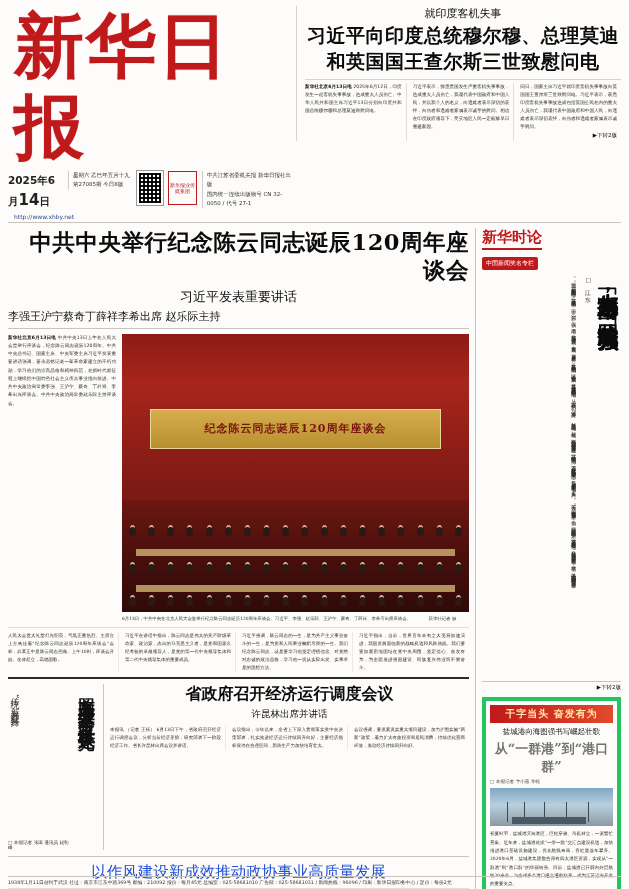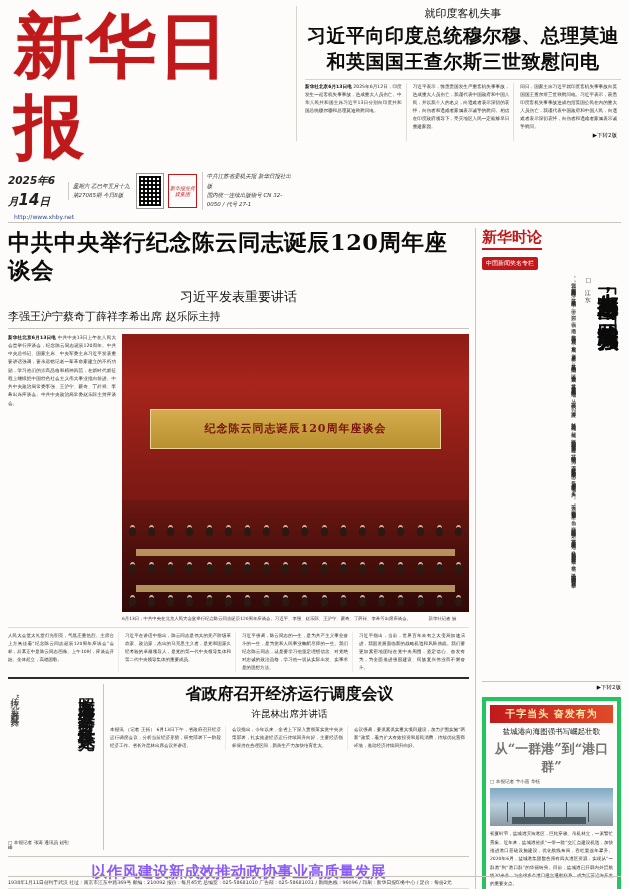--- a/index.html
+++ b/index.html
@@ -33,24 +33,23 @@
     font-size: 70px;
     font-weight: bold;
     color: #c0191c;
     letter-spacing: 2px;
     line-height: 1.15;
     padding-left: 6px;
     text-shadow: 0 0 1px rgba(192,25,28,0.6);
   }
   .logo-sub {
     display: flex;
-    align-items: center;
+    align-items: flex-start;
     margin-top: 4px;
     gap: 5px;
-    font-style: italic;
   }
   .logo-date {
     font-size: 8.5px;
     color: #222;
     line-height: 1.5;
     width: 74px;
     padding-top: 2px;
   }
   .logo-date .big {
     font-size: 10.5px;
@@ -145,21 +144,21 @@
     flex: 0 0 146px;
     border-left: 1px solid #c9c5be;
     padding-left: 6px;
     display: flex;
     flex-direction: column;
   }
 
   
   .headline-wrap { border-bottom: 1px solid #c9c5be; padding-bottom: 4px; }
   .headline {
-    text-align: left;
+    text-align: right;
     font-family: "DejaVu Serif", "Liberation Serif", serif;
     font-weight: bold;
     font-size: 22.5px;
     line-height: 1.25;
     color: #0b0b0b;
     letter-spacing: 0.5px;
   }
   .subhead {
     text-align: center;
     font-family: "DejaVu Serif", "Liberation Serif", serif;
@@ -304,21 +303,21 @@
     border-right: 1px solid #eceae5; padding-right: 4px;
   }
   .cols3 .c:last-child { border-right: none; }
 
   .sec3 {
     margin-top: 6px; border-top: 1px solid #c9c5be; padding-top: 5px;
   }
   .sec3-title {
     text-align: center;
     font-family: "DejaVu Serif", "Liberation Serif", serif;
-    font-weight: bold; font-size: 15.5px; color: #8b5cf6;
+    font-weight: normal; font-size: 15.5px; color: #1d4ed8;
   }
   .sec3-sub {
     text-align: center; font-size: 9.5px; margin-top: 3px; color: #111;
     font-family: "DejaVu Serif", "Liberation Serif", serif;
   }
 
   
   .badge-row { display: flex; align-items: center; gap: 4px; }
   .badge-main {
     font-family: "DejaVu Serif", "Liberation Serif", serif;

